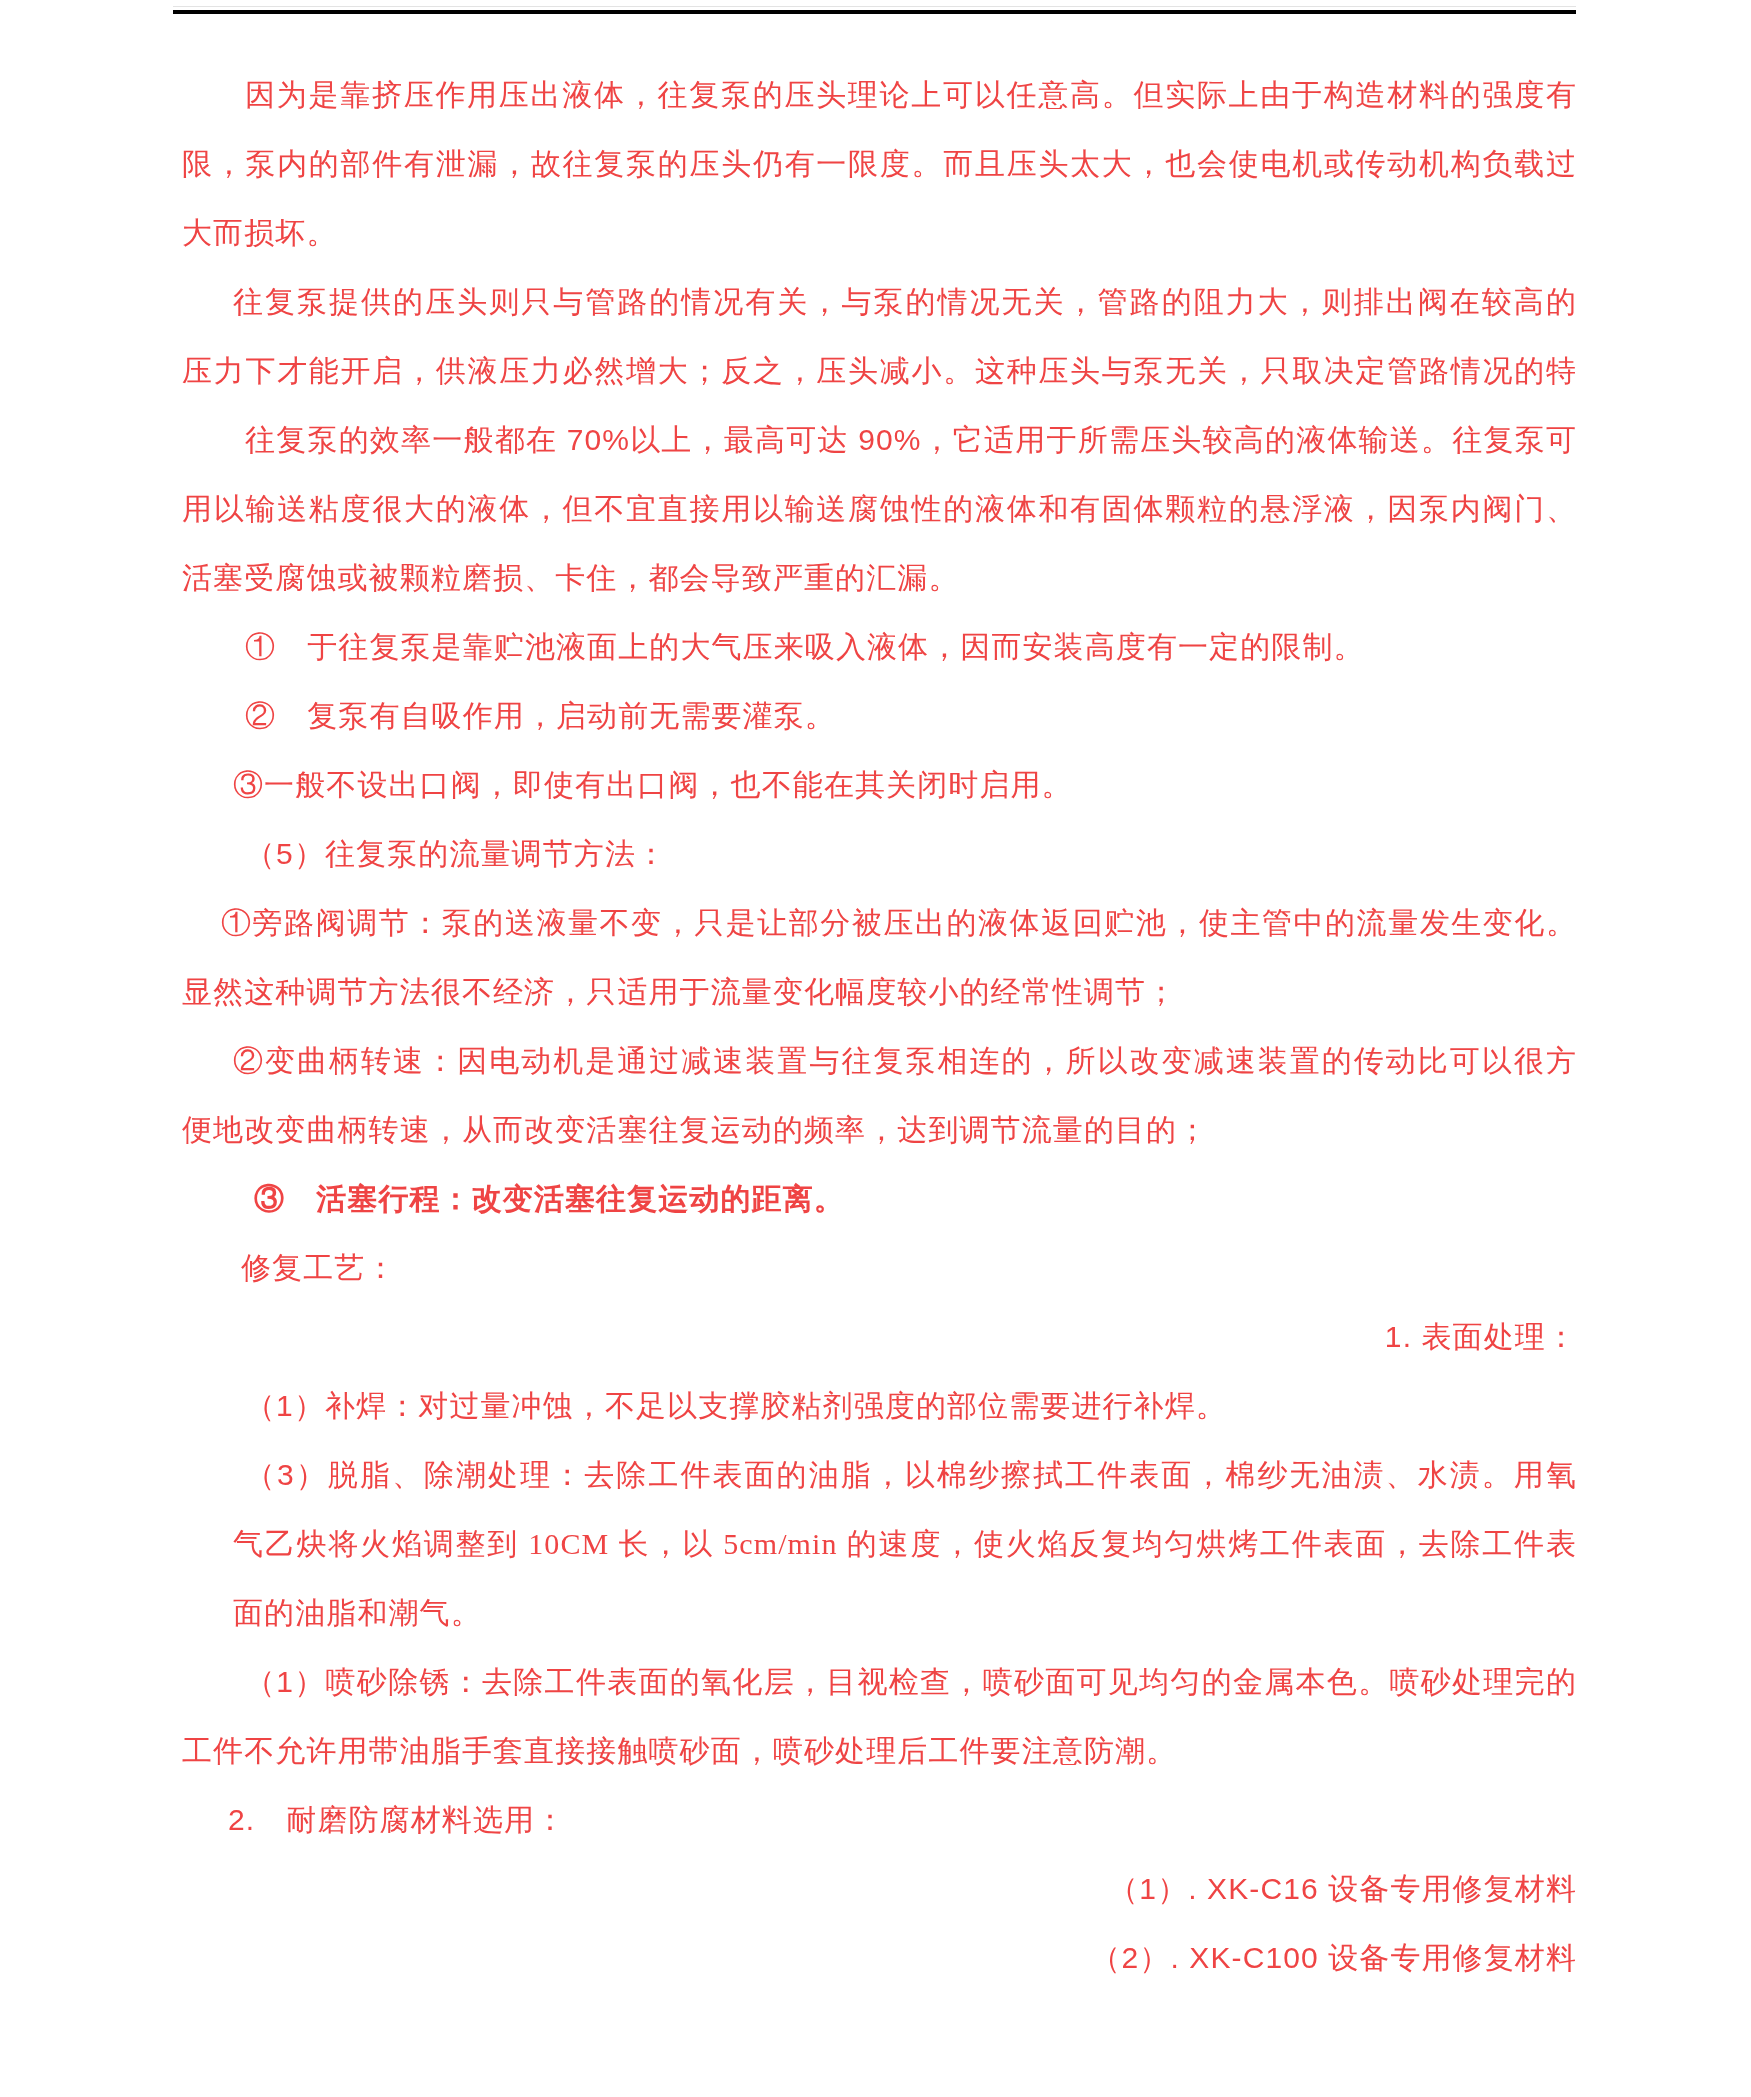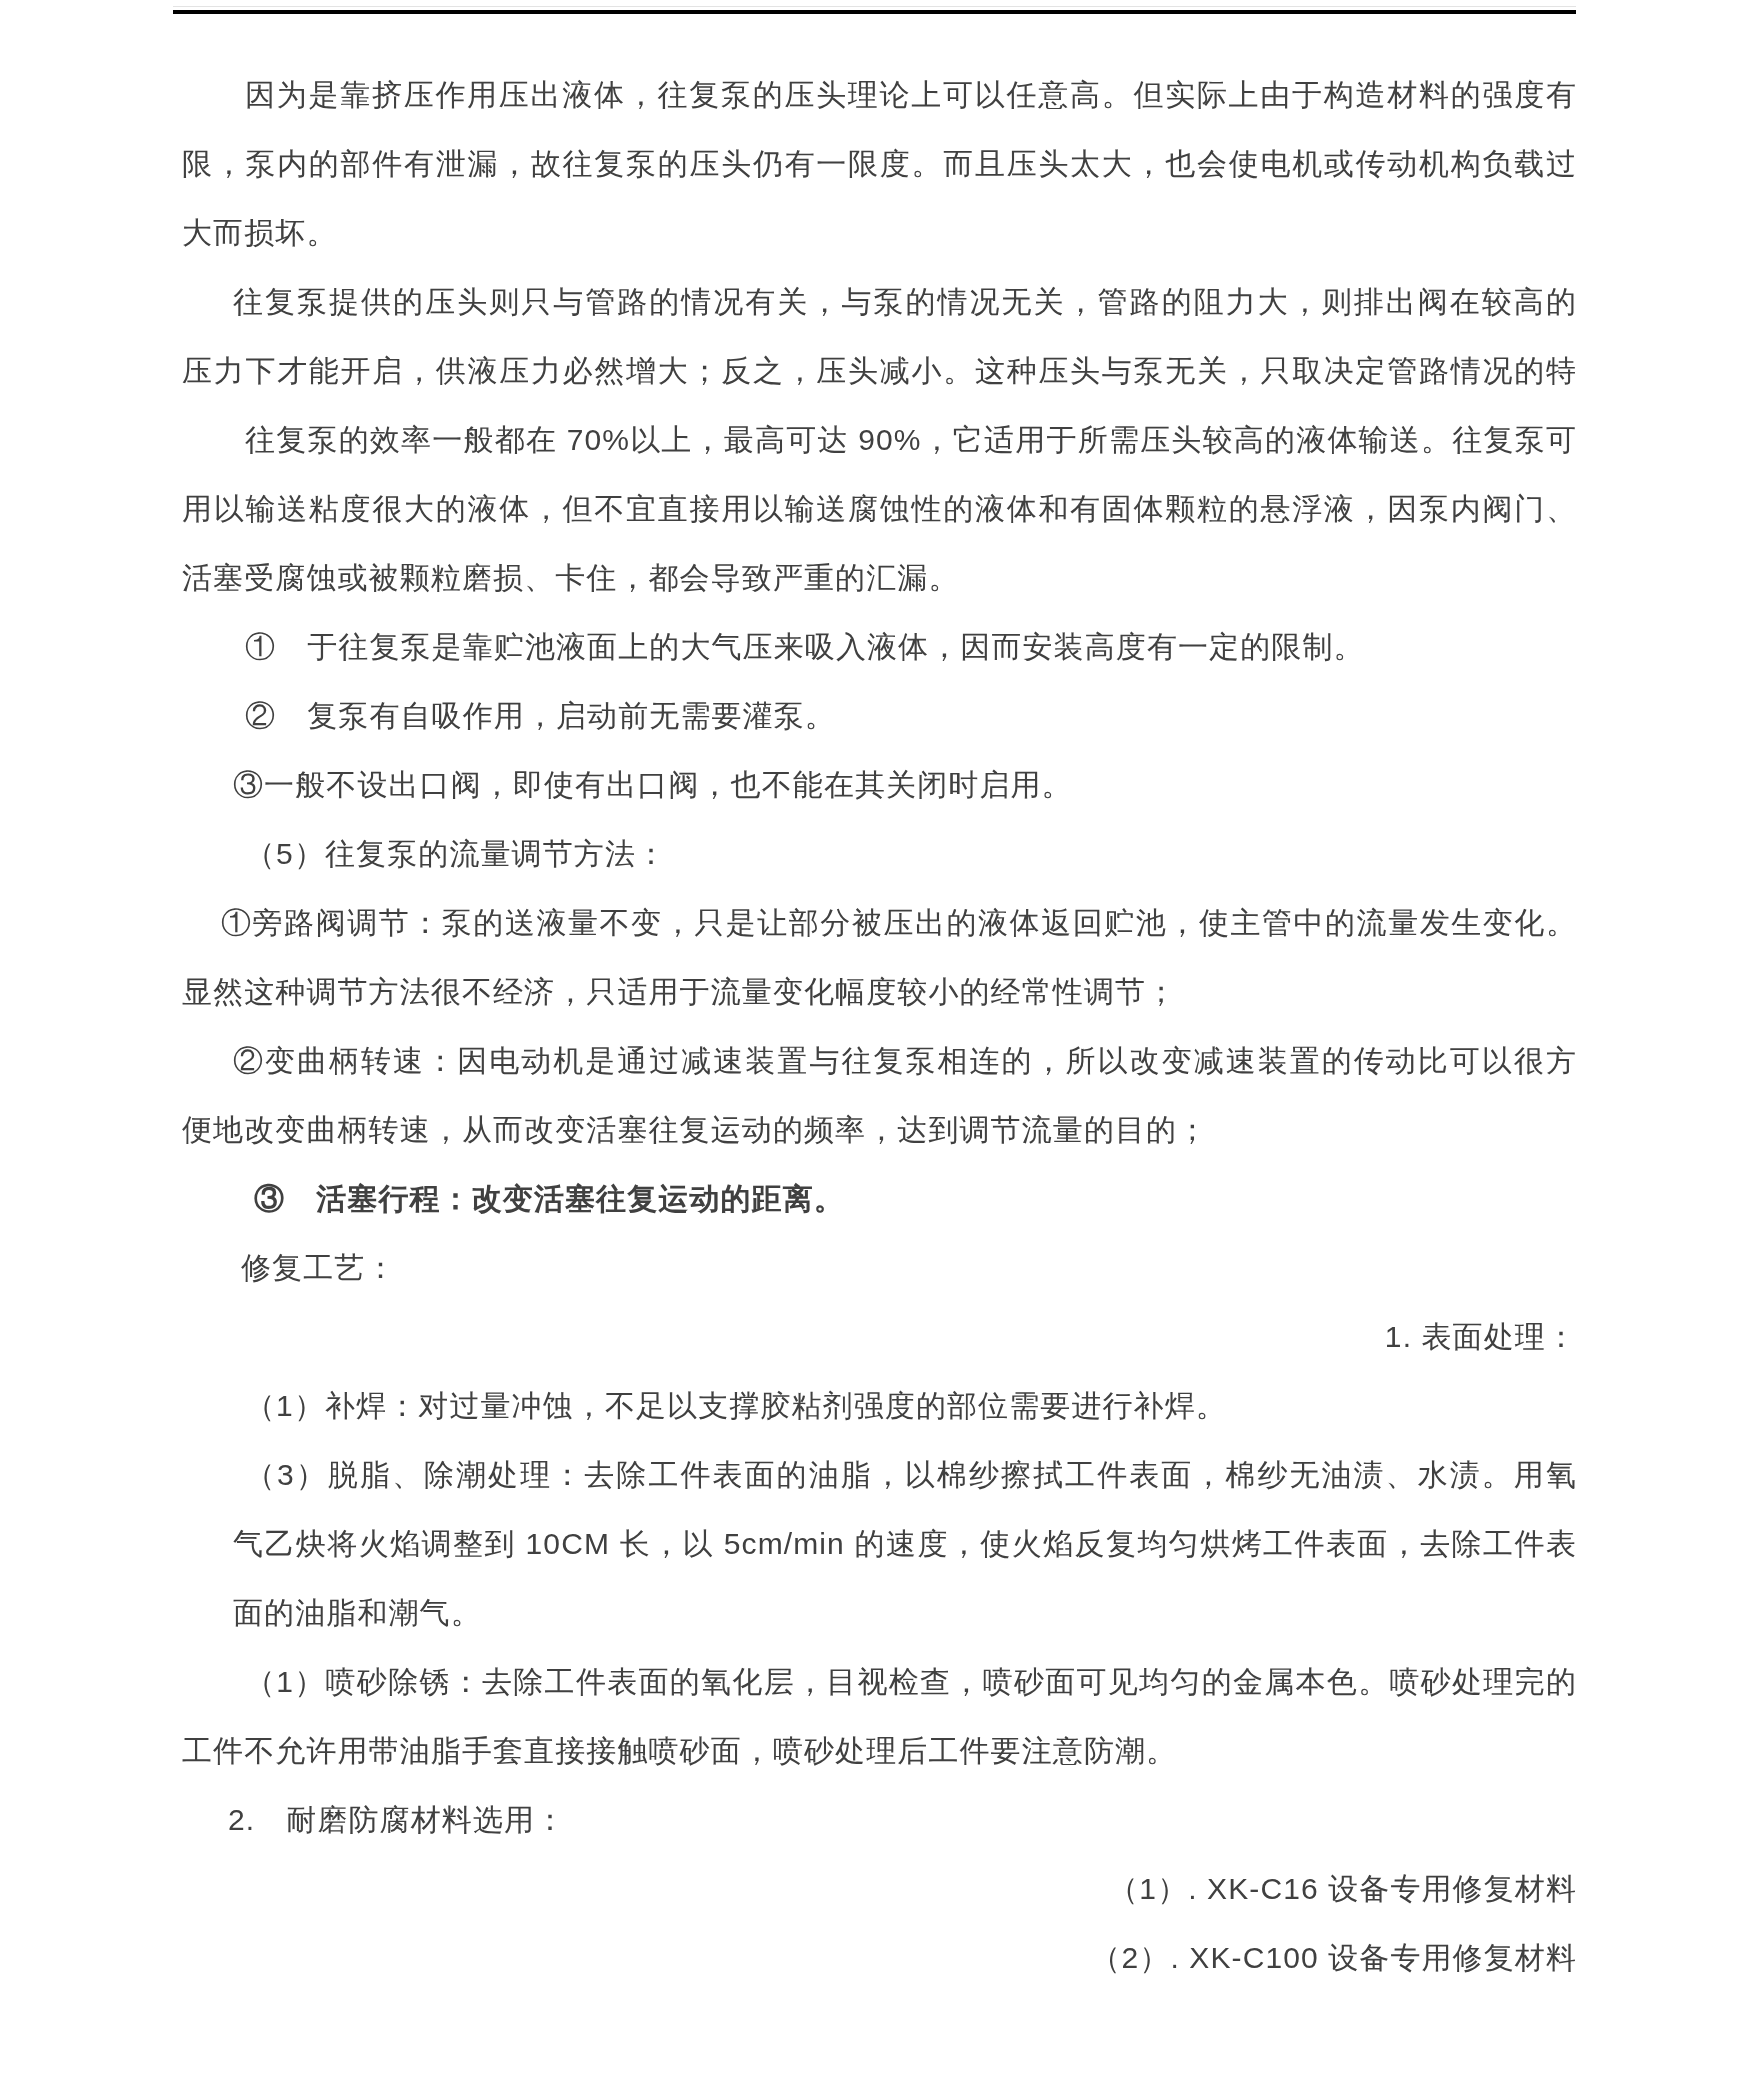--- a/index.html
+++ b/index.html
@@ -31,37 +31,37 @@
     left: 182px; top: 60px;
     width: 1395px;
     color: #000000;
   }
   .ln {
     height: 69px;
     line-height: 69px;
     font-size: 30px;
     letter-spacing: 1.1px;
     white-space: pre;
-    color: #404040;
+    color: #ef4444;
   }
   .j {
     white-space: normal;
     text-align: justify;
     text-align-last: justify;
   }
   .p0   { padding-left: 0; }
   .p55  { padding-left: 39px;  }
   .p65  { padding-left: 46px;  }
   .p72  { padding-left: 51px;  }
   .p84  { padding-left: 59px;  }
   .p89  { padding-left: 63px;  }
   .p102 { padding-left: 72px; font-weight: bold; }
   .p110 { padding-left: 78px; text-align: right; }
   .j.p55  { width: 1356px; }
-  .j.p72  { width: 1344px; }
+  .j.p72  { width: 1344px; font-family: Liberation Serif, serif; }
   .j.p89  { width: 1332px; }
 </style>
 </head>
 <body>
 
 <div class="page">
   <div class="rule-light"></div>
   <div class="rule-dark"></div>
 
   <div class="content">

